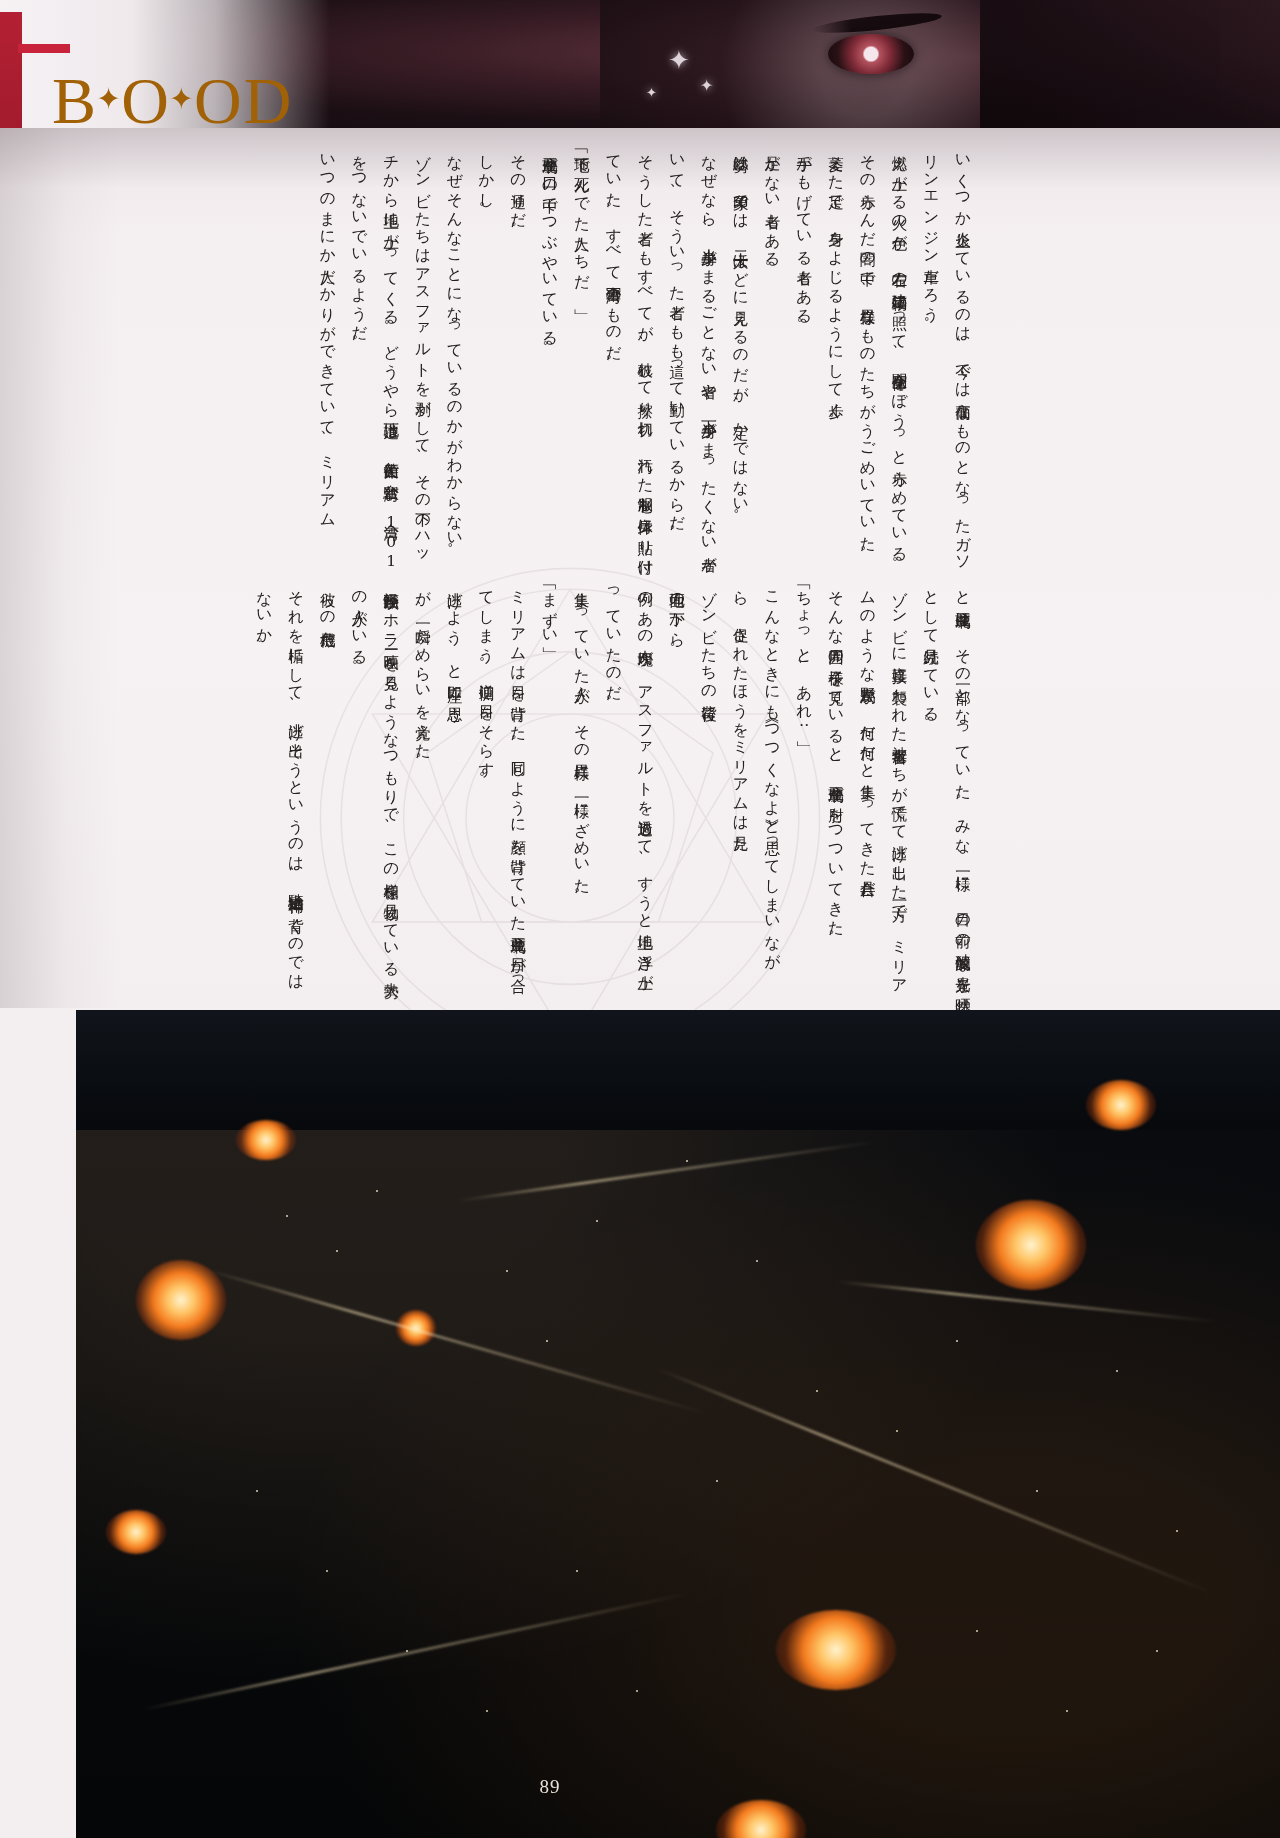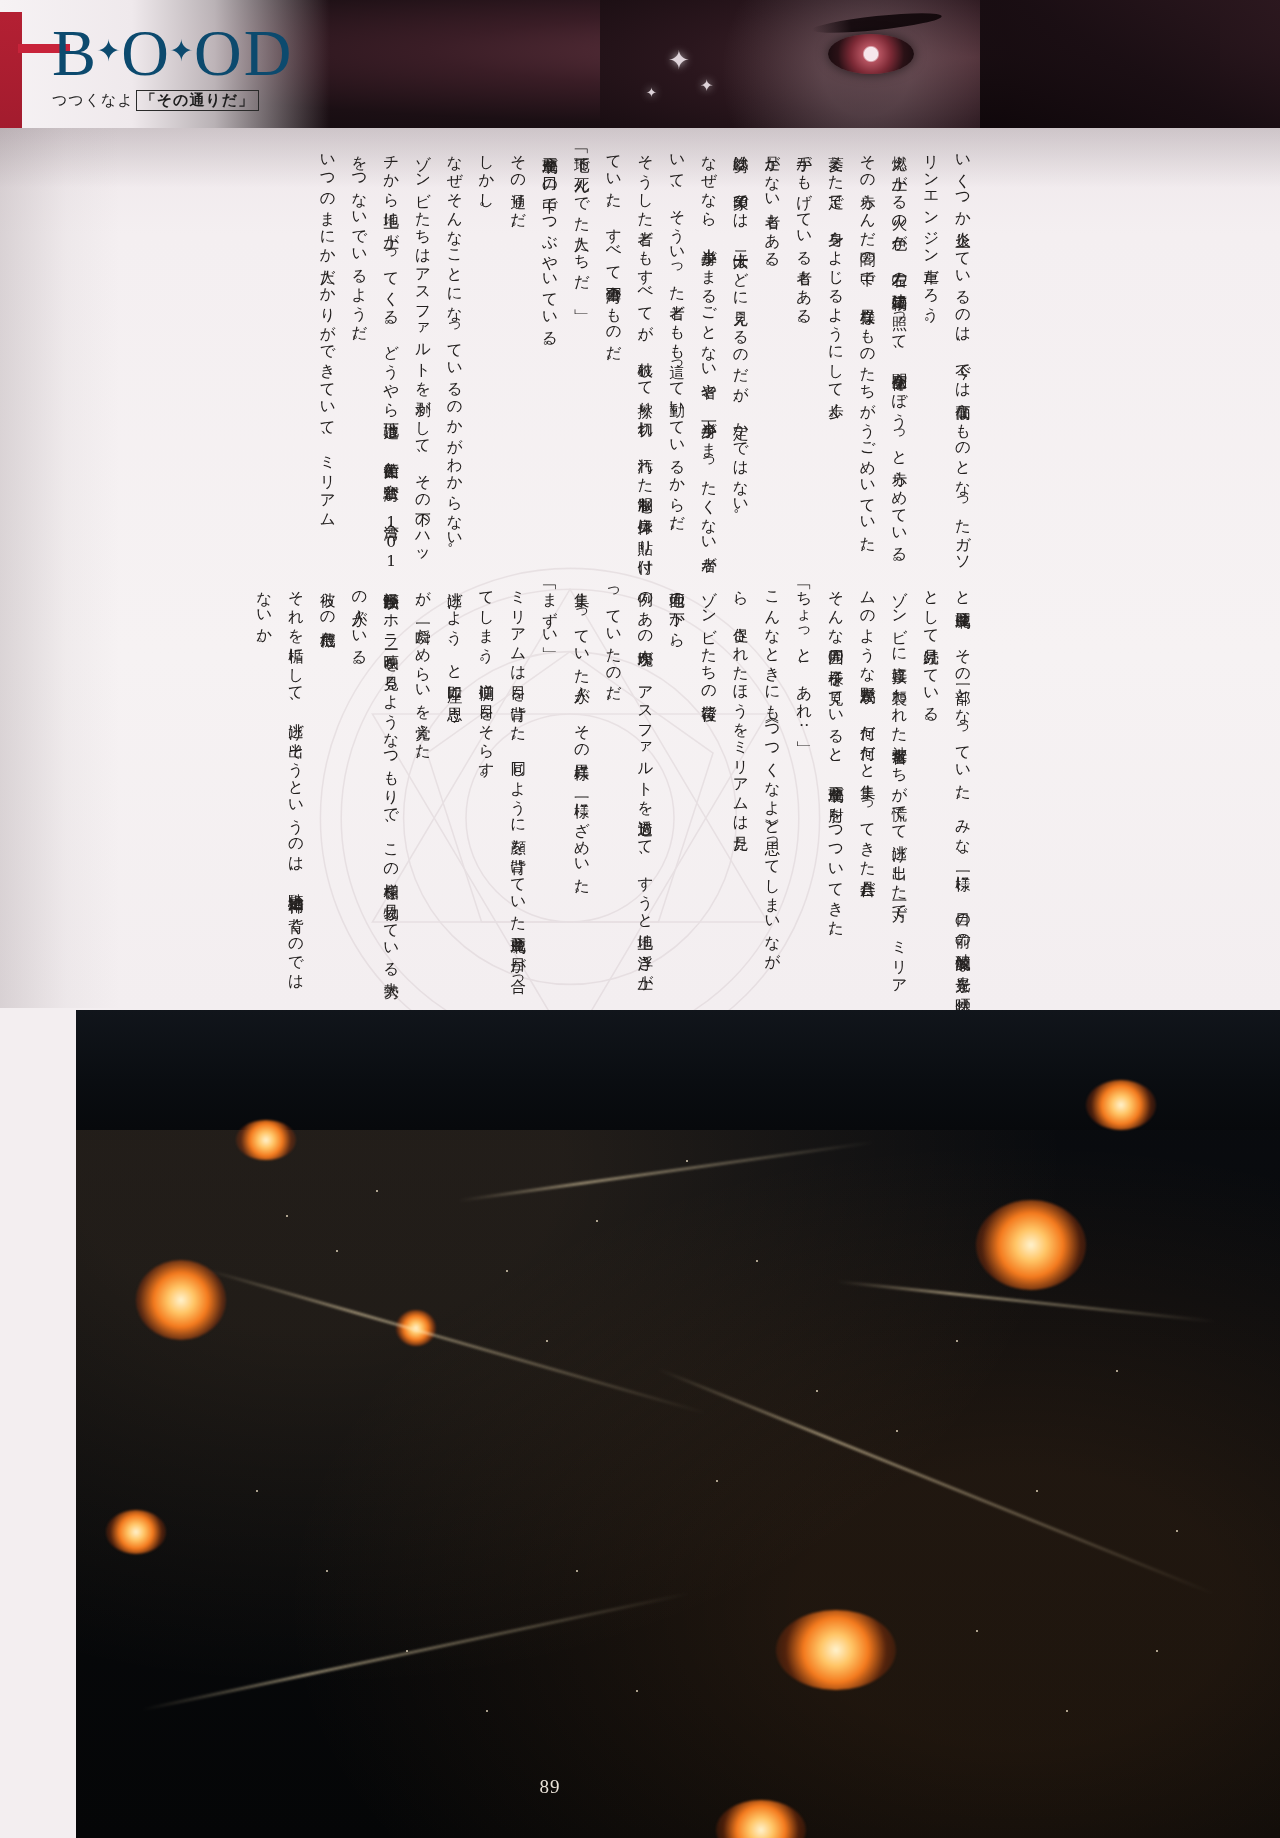--- a/index.html
+++ b/index.html
@@ -92,24 +92,25 @@
   
   .logo-wrap {
     position: absolute;
     left: 52px; top: 22px;
     width: 310px;
   }
   .logo-title {
     font-family: "Liberation Serif", serif;
     font-size: 66px;
     letter-spacing: 2px;
-    color: #0c4a6e;
+    color: #a16207;
     line-height: 0.95;
     font-weight: 400;
     white-space: nowrap;
+    margin-top: 48px;
   }
   .logo-title .dia {
     font-size: 30px;
     vertical-align: 14px;
     margin: 0 -2px;
   }
   .logo-sub {
     margin-top: 6px;
     font-size: 15px;
     color: #1d1d1d;

